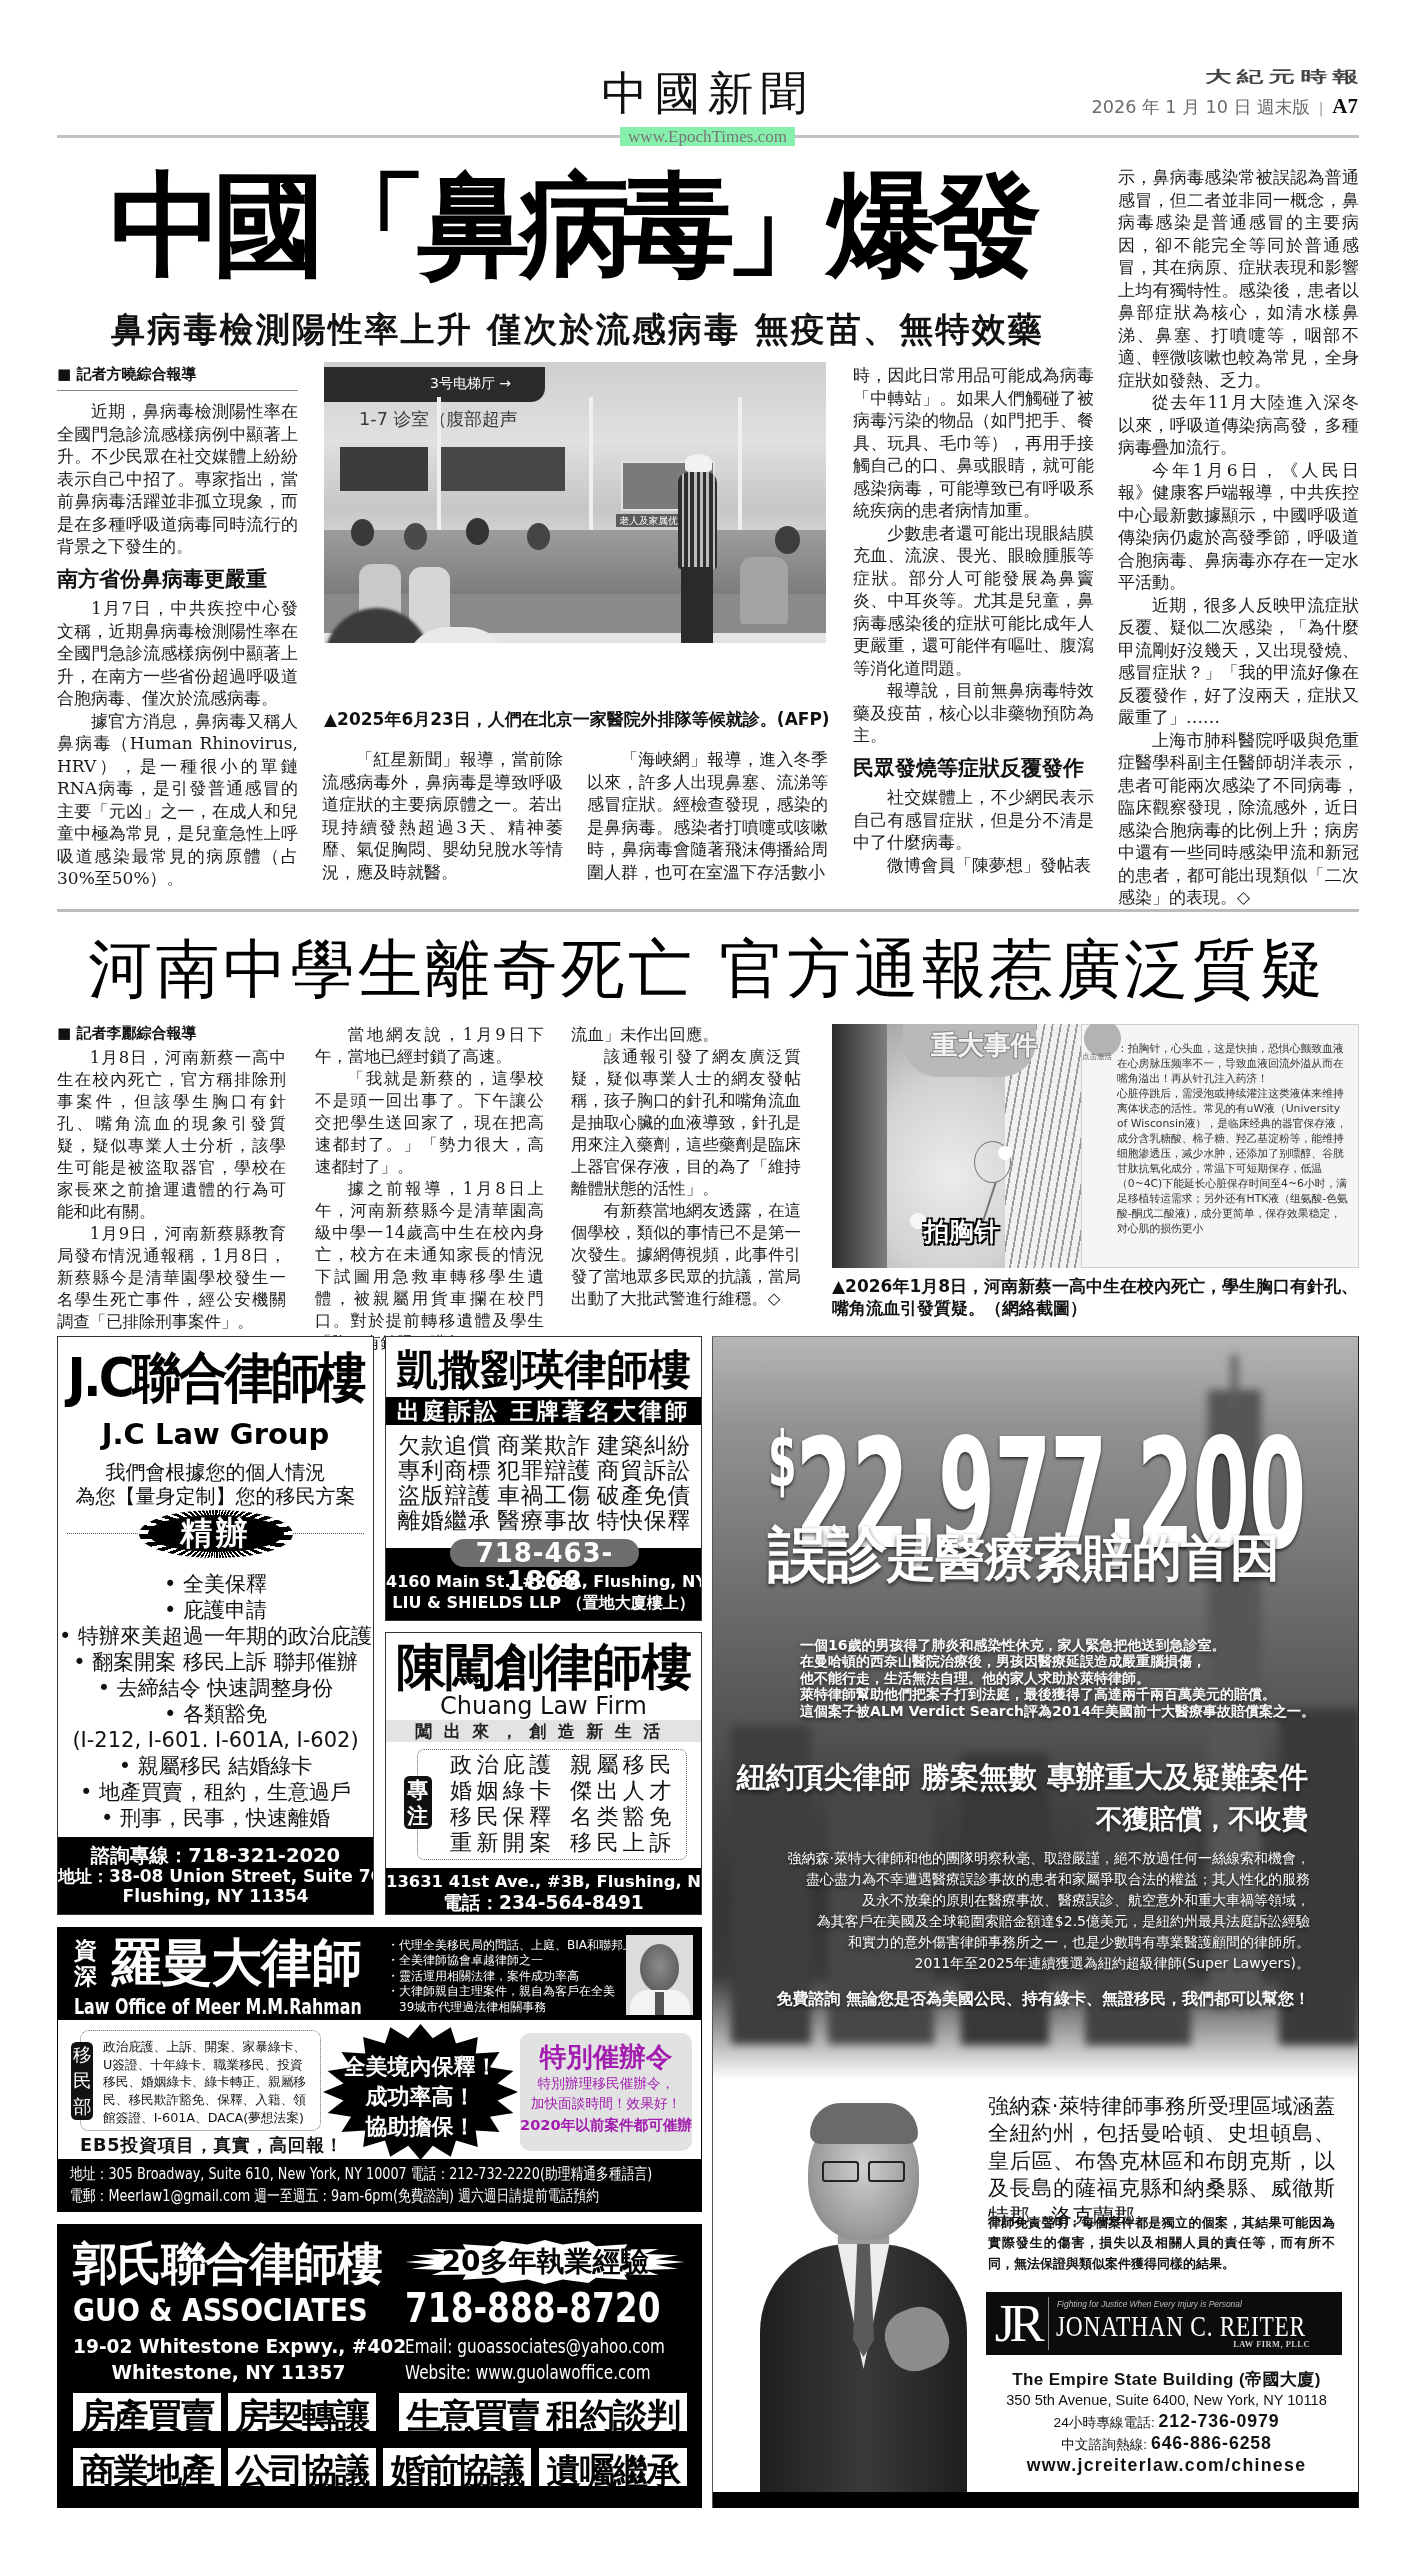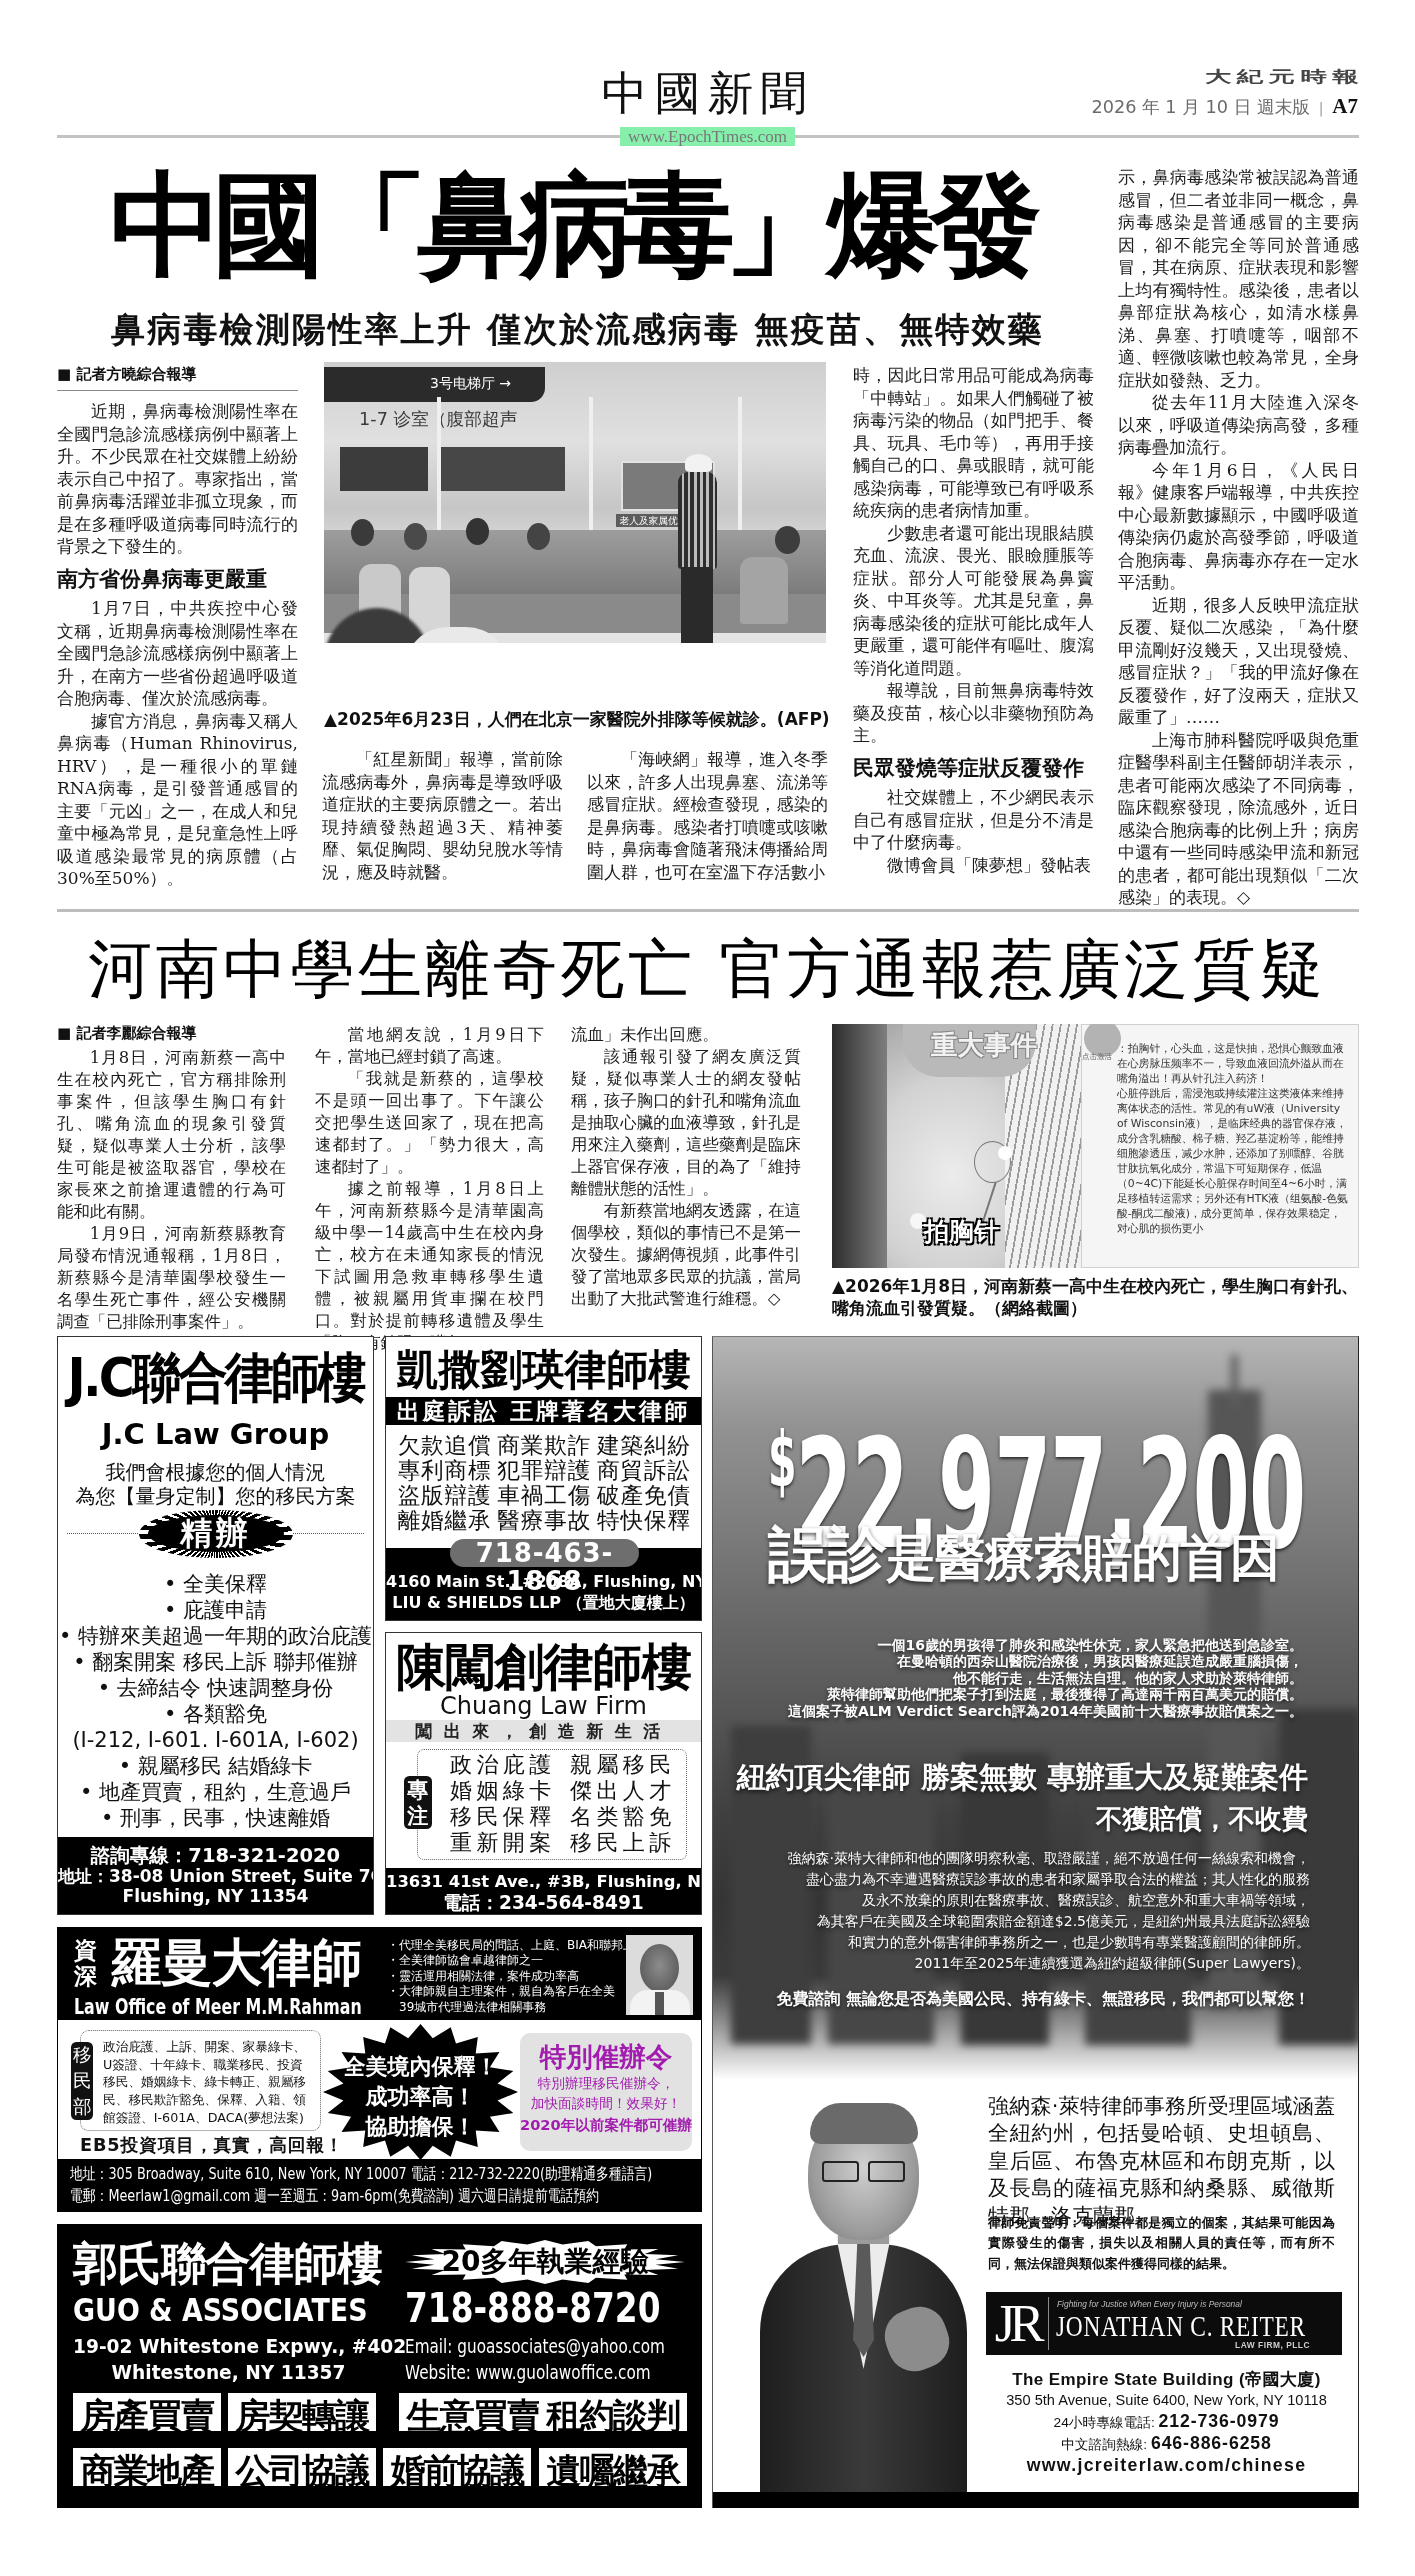--- a/index.html
+++ b/index.html
@@ -121,34 +121,34 @@
 
 .reiter{left:712px;top:1336px;width:647px;height:1172px;background:#fff;border-left:1.3px solid #555;border-right:1.8px solid #222;border-top:1.8px solid #777}
 .rt-bg{left:0;top:0;width:647px;height:743px;background:linear-gradient(180deg,#b6b6b6 0%,#929292 12%,#7c7c7c 26%,#686868 38%,#545454 52%,#414141 64%,#353535 76%,#3b3b3b 86%,#9a9a9a 93%,#fff 100%)}
 .rt-bldg{position:absolute;background:#3e3e3e;filter:blur(4.4px)}
 .rt-shadow{text-shadow:0 1.8px 4.4px rgba(0,0,0,.7)}
 .rt-amount{left:55px;top:47px;color:#fff;font-family:"DejaVu Sans",sans-serif;font-weight:bold;font-size:152px;line-height:152px;white-space:nowrap;transform:scaleX(.54);transform-origin:left top;letter-spacing:-1.8px}
 .rt-amount .cur{font-size:.5em;vertical-align:.8em}
 .rt-head{left:55px;top:182px;color:#fff;font-family:"DejaVu Sans",sans-serif;font-weight:bold;white-space:nowrap;line-height:71px;letter-spacing:-0.9px}
 .rt-head .big{font-size:60px}
 .rt-head .rest{font-size:50px}
-.rt-story{right:55px;top:300px;text-align:right;color:#fff;font-family:"DejaVu Sans",sans-serif;font-weight:bold;font-size:14px;line-height:16.4px;white-space:nowrap}
+.rt-story{right:43px;top:300px;color:#fff;font-family:"DejaVu Sans",sans-serif;font-weight:bold;font-size:14px;line-height:16.4px;white-space:nowrap}
 .rt-slogan1{right:50px;top:423px;color:#fff;font-family:"DejaVu Sans",sans-serif;font-weight:bold;font-size:29px;line-height:35px;white-space:nowrap;text-align:right}
 .rt-slogan2{right:50px;top:464px;color:#fff;font-family:"DejaVu Sans",sans-serif;font-weight:bold;font-size:26.5px;line-height:35px;white-space:nowrap;text-align:right}
 .rt-para{right:48px;top:511px;text-align:right;color:#fff;font-family:"DejaVu Sans",sans-serif;font-size:14px;line-height:21px;white-space:nowrap}
 .rt-free{right:48px;top:650px;color:#fff;font-family:"DejaVu Sans",sans-serif;font-weight:bold;font-size:16px;line-height:23px;white-space:nowrap}
 .rt-lawyer{left:40px;top:750px;width:221px;height:422px;overflow:hidden;background:#fff}
 .rt-area{left:275px;top:756px;width:347px;font-family:"DejaVu Sans",sans-serif;font-size:21px;line-height:27.4px;color:#111;text-align:justify;text-justify:inter-character}
 .rt-disc{left:275px;top:876px;width:347px;font-family:"DejaVu Sans",sans-serif;font-weight:bold;font-size:13px;line-height:20.3px;color:#111;text-align:justify;text-justify:inter-character}
 .rt-logo{left:273px;top:955px;width:356px;height:63px;background:#0c0c0c;overflow:hidden}
 .rt-jr{left:8.8px;top:3.5px;color:#fff;font-family:"Liberation Serif",serif;font-size:53px;line-height:55px;letter-spacing:-6.2px}
 .rt-div{left:62px;top:5.3px;width:0.9px;height:53px;background:#8a8a8a}
 .rt-tagline{left:71px;top:7px;color:#bdbdbd;font-family:"Liberation Sans",sans-serif;font-style:italic;font-size:8.4px;line-height:10.6px;white-space:nowrap}
 .rt-name{left:70px;top:17.7px;color:#fff;font-family:"Liberation Serif",serif;font-size:30px;line-height:32px;letter-spacing:0.9px;white-space:nowrap;transform:scaleX(.78);transform-origin:left top}
-.rt-firm{right:32px;top:48px;color:#cfcfcf;font-family:Liberation Sans, sans-serif;font-weight:bold;font-size:8.4px;line-height:10.6px;letter-spacing:0.5px;white-space:nowrap}
+.rt-firm{right:32px;top:48px;color:#cfcfcf;font-family:Liberation Serif, serif;font-weight:bold;font-size:8.4px;line-height:10.6px;letter-spacing:0.5px;white-space:nowrap}
 .rt-contact{left:257px;top:1033px;width:393px;text-align:center;font-family:"Liberation Sans",sans-serif;color:#111}
 .rt-contact div{line-height:20.3px;white-space:nowrap}
 .rt-contact .bld{font-weight:bold;font-size:17px;letter-spacing:0.4px}
 .rt-contact .addr{font-size:14.6px}
 .rt-contact .lbl{font-size:13.7px}
 .rt-contact .num{font-weight:bold;font-size:17.7px;letter-spacing:0.9px}
 .rt-contact .web{font-weight:bold;font-size:17.7px;letter-spacing:1.3px}
 .rt-bottom{left:0;top:1155px;width:647px;height:17px;background:#000}
 </style>
 </head>

